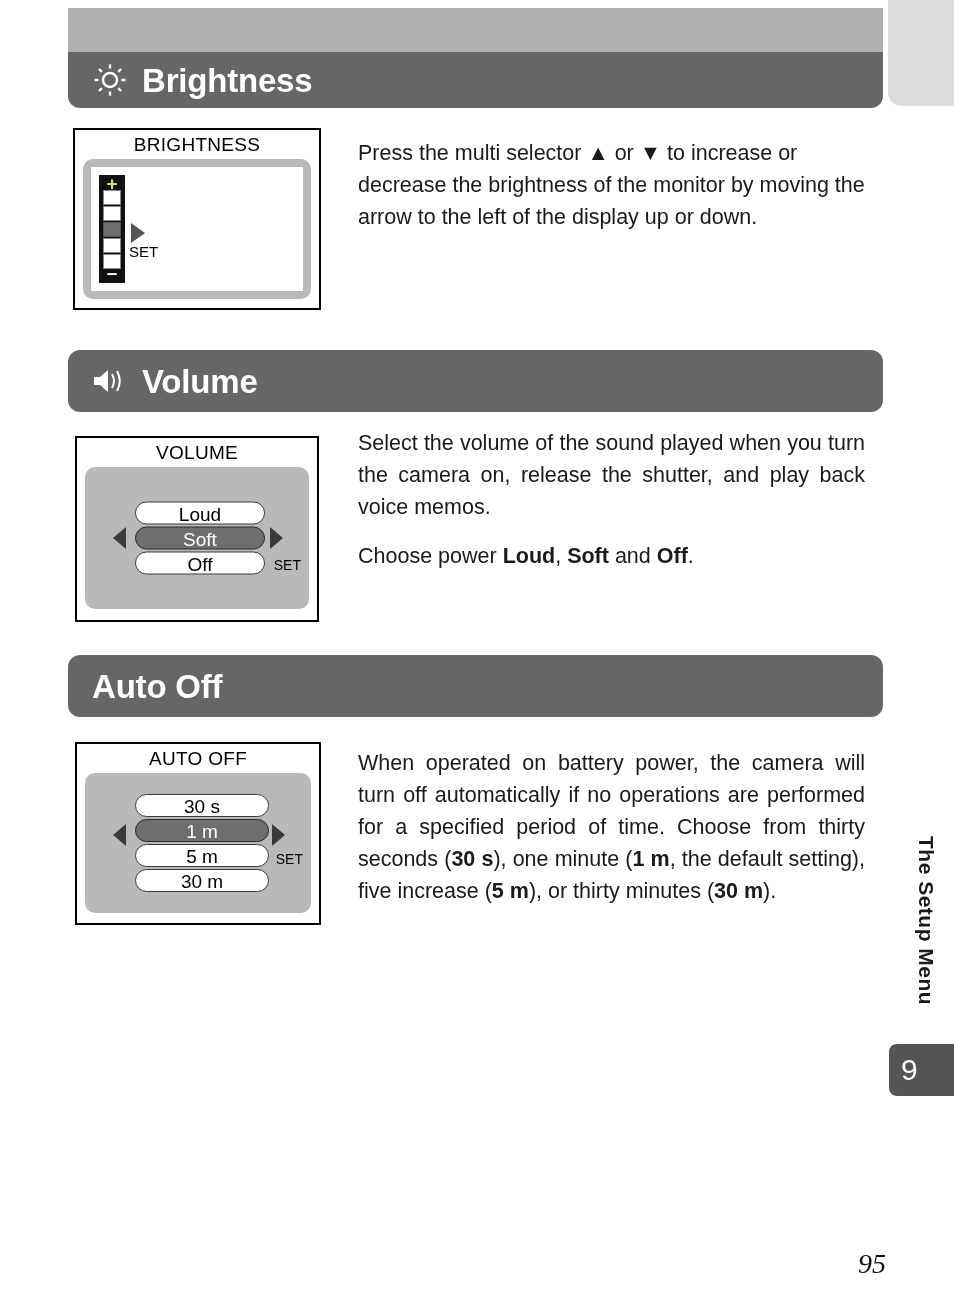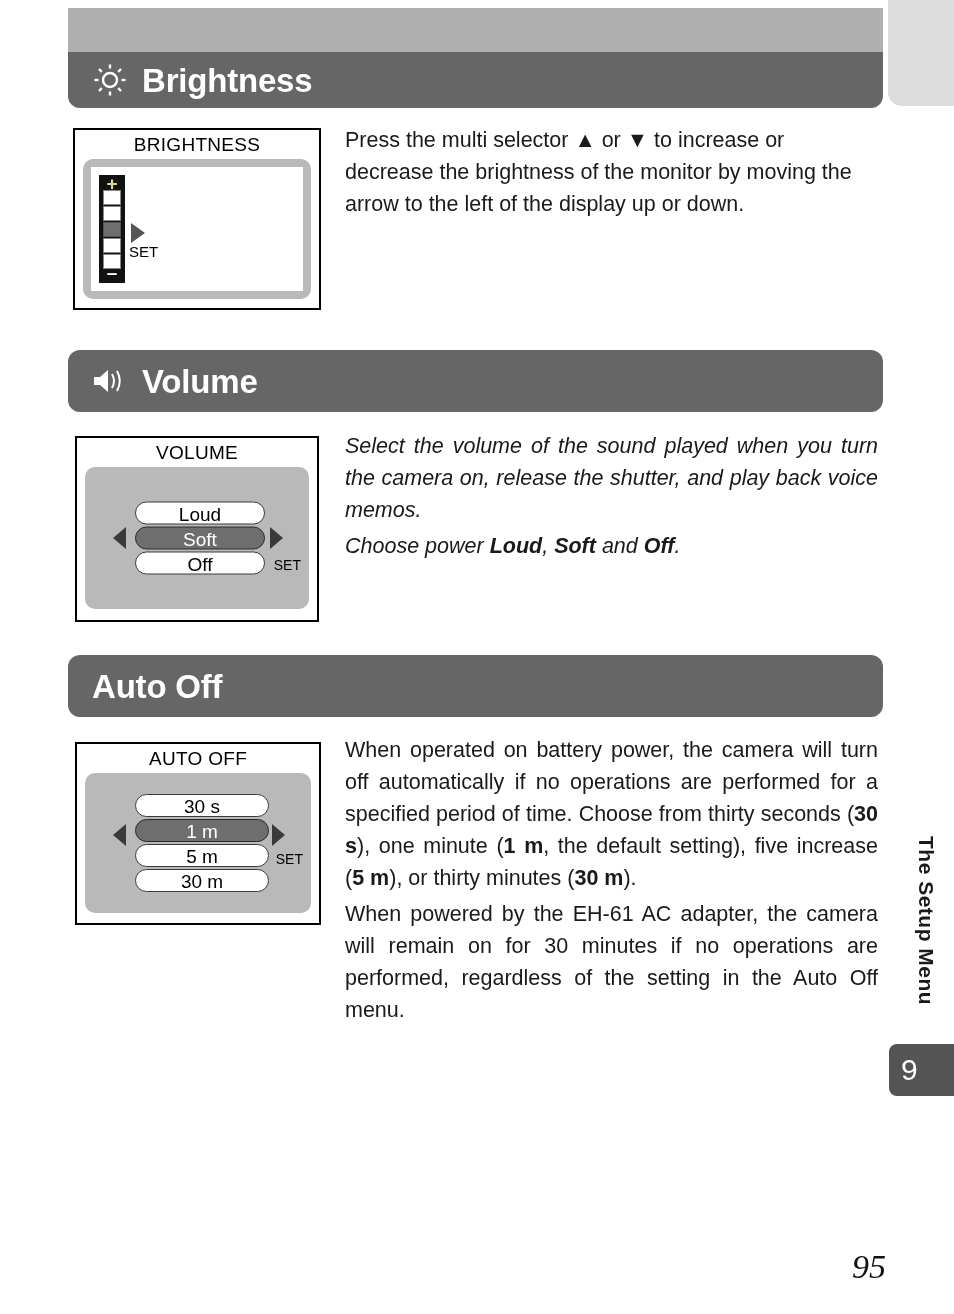--- a/index.html
+++ b/index.html
@@ -230,23 +230,23 @@
     position: absolute;
     left: 341px;
     width: 541px;
     font-size: 21.5px;
     line-height: 32px;
     color: #1a1a1a;
     text-align: justify;
     font-family: "Liberation Sans", sans-serif;
   }
   .body-text.no-justify { text-align: left; }
-  .body-text p { margin: 4px; }
+  .body-text p { margin: 17px; }
   #txt-brightness { top: 120px; }
-  #txt-volume     { top: 426px; font-style: italic; }
+  #txt-volume     { top: 410px; }
   #txt-autooff    { top: 730px; }
 
   
   .side-label {
     position: absolute;
     right: 16px;
     top: 836px;
     font-size: 21px;
     font-weight: bold;
     color: #1a1a1a;
@@ -268,21 +268,21 @@
     align-items: center;
     padding-left: 12px;
     box-sizing: border-box;
   }
 
   
   .page-number {
     position: absolute;
     right: 68px;
     top: 1248px;
-    font-size: 34px;
+    font-size: 28px;
     font-style: italic;
     color: #111111;
     font-family: "Liberation Serif", serif;
   }
 </style>
 </head>
 <body>
 
 <div class="top-band"></div>
 <div class="corner-tab"></div>
@@ -375,19 +375,18 @@
       <div class="opt">30 s</div>
       <div class="opt sel">1 m</div>
       <div class="opt">5 m</div>
       <div class="opt">30 m</div>
     </div>
   </div>
 </div>
 
 <div class="body-text" id="txt-autooff">
   <p><span>When operated on battery power, the camera will turn off automatically if no operations are performed for a specified period of time. Choose from thirty seconds (</span><b>30 s</b><span>), one minute (</span><b>1 m</b><span>, the default setting), five increase (</span><b>5 m</b><span>), or thirty minutes (</span><b>30 m</b><span>).</span></p>
-  <p>When powered by the EH-61 AC adapter, the camera will remain on for 30 minutes if no operations are performed, regardless of the setting in the Auto Off menu.</p>
 </div>
 
 <div class="side-label">The Setup Menu</div>
 <div class="side-badge">9</div>
 
 <div class="page-number">95</div>
 
 </body></html>

